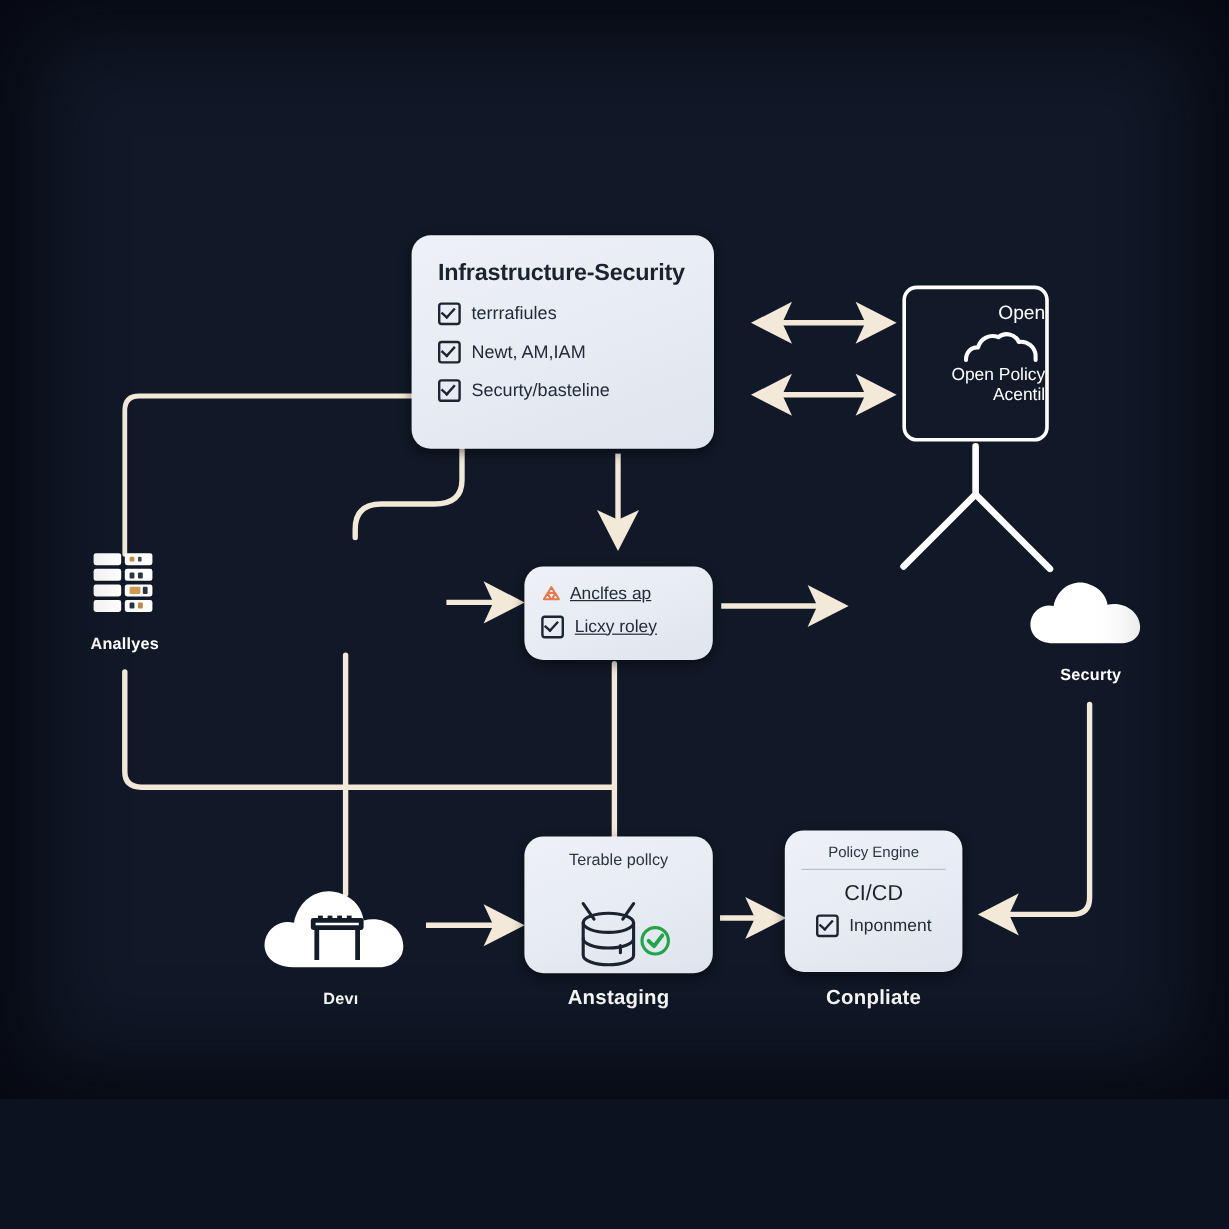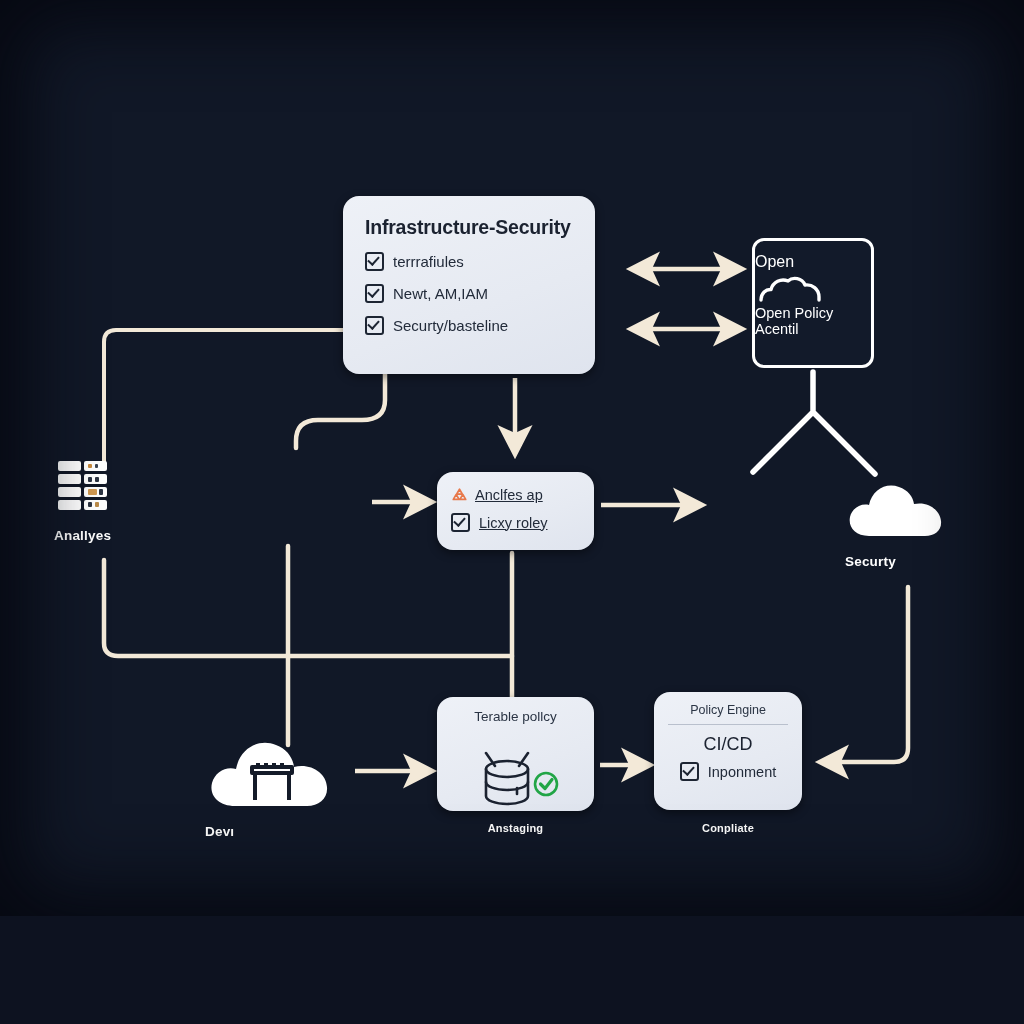--- a/index.html
+++ b/index.html
@@ -156,48 +156,49 @@
 
   
   #opa-node {
     position: absolute;
     left: 752px; top: 238px;
     width: 122px; height: 130px;
     border: 3px solid #ffffff;
     border-radius: 12px;
     background: #121a2a;
     z-index: 20;
-    text-align: left;
+    text-align: right;
     color: #ffffff;
     padding-top: 12px;
     box-sizing: border-box;
   }
   #opa-node .opa-top { font-size: 16px; }
   #opa-node .opa-body { font-size: 14.5px; line-height: 1.12; }
 
   
   .icon-node {
     position: absolute;
     z-index: 20;
+    text-align: center;
   }
   .icon-node .ic-label {
     color: #ffffff;
     font-size: 13.5px;
     font-weight: bold;
     margin-top: 8px;
     letter-spacing: 0.2px;
   }
   #rack-node  { left: 54px;  top: 458px; width: 100px; }
   #cloud-dev  { left: 205px; top: 730px; width: 158px; }
   #cloud-right{ left: 845px; top: 470px; width: 128px; }
 
   .card-caption {
     position: absolute;
     color: #ffffff;
-    font-size: 11px;
+    font-size: 17px;
     font-weight: bold;
     text-align: center;
     z-index: 20;
     letter-spacing: 0.2px;
   }
   #cap-db     { left: 437px; top: 822px; width: 157px; }
   #cap-engine { left: 654px; top: 822px; width: 148px; }
 </style>
 </head>
 <body>

